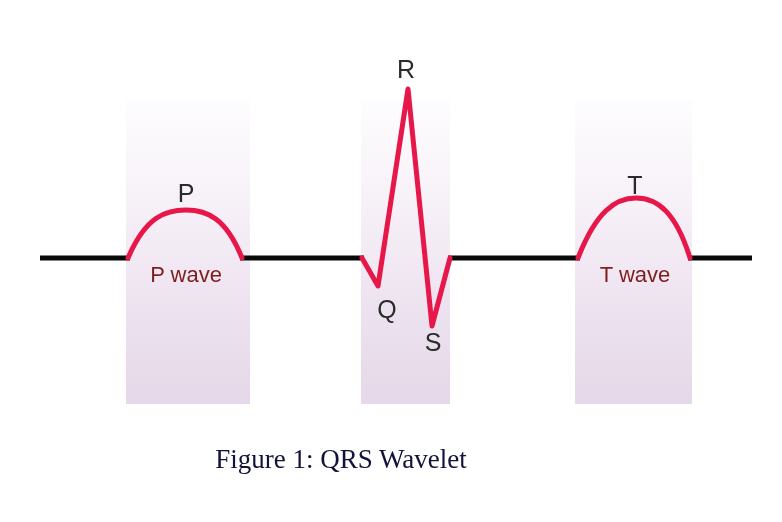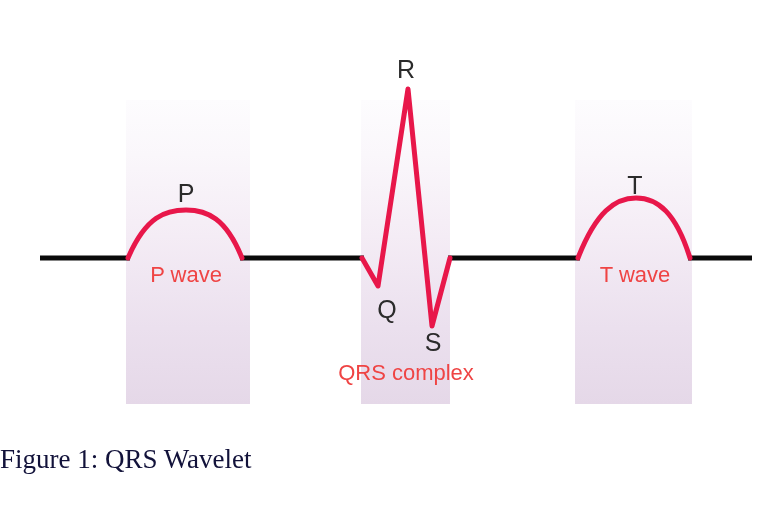--- a/index.html
+++ b/index.html
@@ -58,31 +58,31 @@
     font-weight: 400;
     letter-spacing: 0px;
     color: #2b2b2b;
     transform: translateX(-50%);
   }
 
   
   .region-name {
     font-size: 22px;
     font-weight: 400;
-    color: #ef4444;
+    color: #7f1d1d;
     transform: translateX(-50%);
   }
 
   
   #caption {
     position: absolute;
     left: 0;
     top: 443px;
     width: 682px;
-    text-align: left;
+    text-align: center;
     font-family: "Liberation Serif", serif;
     font-size: 27px;
     color: #12123a;
     line-height: 1.2;
     user-select: none;
   }
 </style>
 </head>
 <body>
 
@@ -119,20 +119,19 @@
       <path id="trace-t" d="M 578 258 C 596 212, 615 198, 636 198 C 658 198, 676 213, 690 258" fill="none" stroke="#e8174a" stroke-width="5" stroke-linecap="round" stroke-linejoin="round"></path>
     </svg>
 
     <div class="wave-label peak-letter" style="left:186px; top:181px;">P</div>
     <div class="wave-label peak-letter" style="left:406px; top:57px;">R</div>
     <div class="wave-label peak-letter" style="left:387px; top:297px;">Q</div>
     <div class="wave-label peak-letter" style="left:433px; top:330px;">S</div>
     <div class="wave-label peak-letter" style="left:635px; top:173px;">T</div>
 
     <div class="wave-label region-name" style="left:186px; top:264px;">P wave</div>
-    <div class="wave-label region-name" style="left:406px; top:362px;">QRS complex</div>
     <div class="wave-label region-name" style="left:635px; top:264px;text-align:center;">T wave</div>
 
   </div>
 
   <div id="caption">Figure 1: QRS Wavelet</div>
 
 </div>
 
 </body></html>

